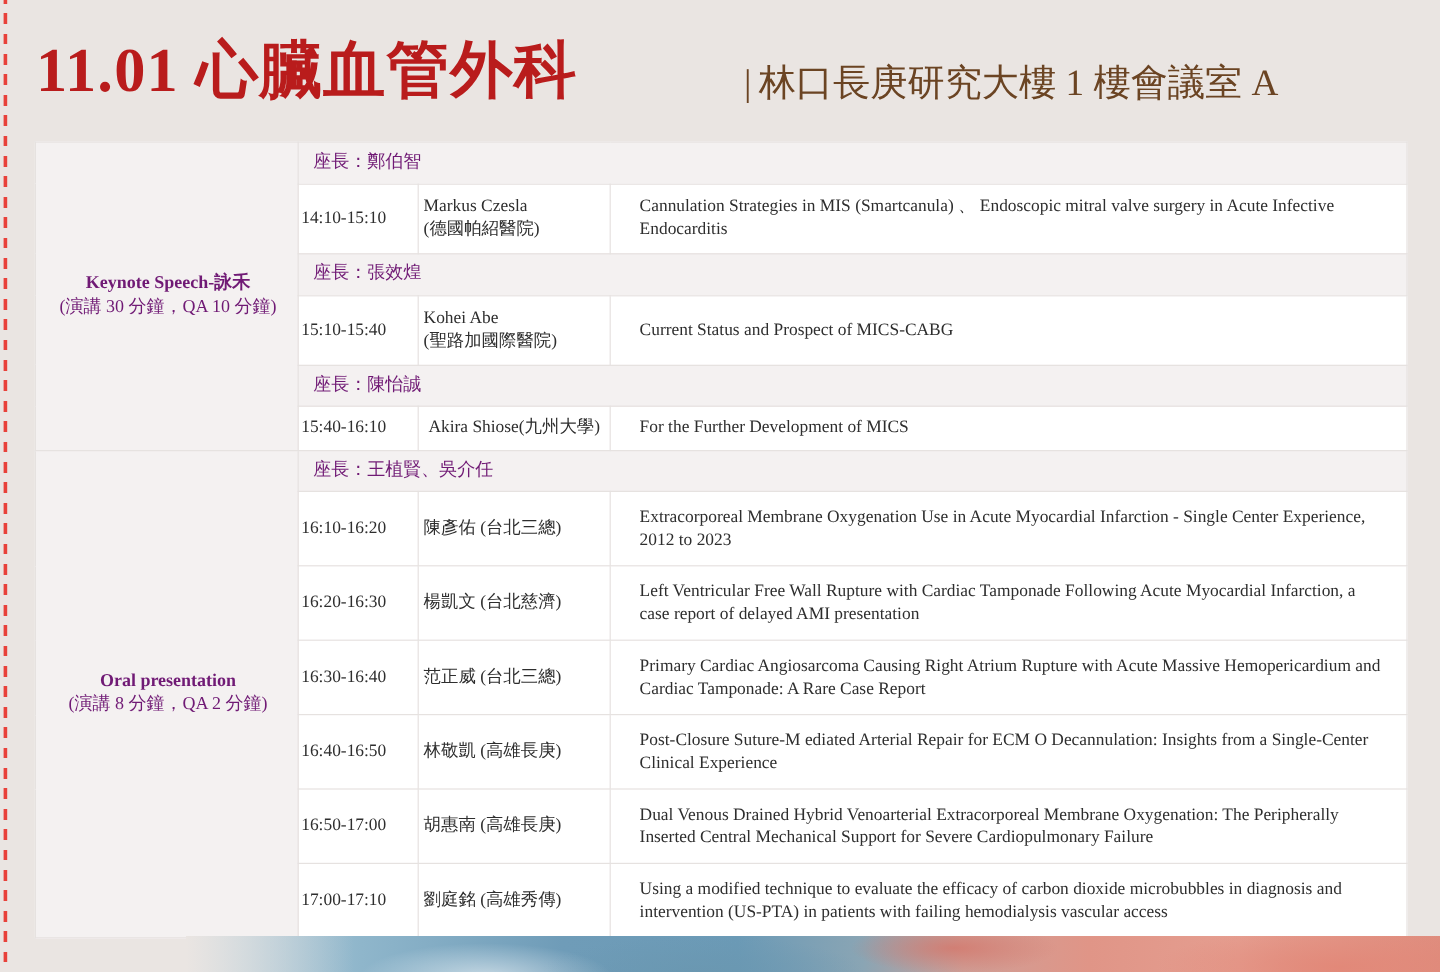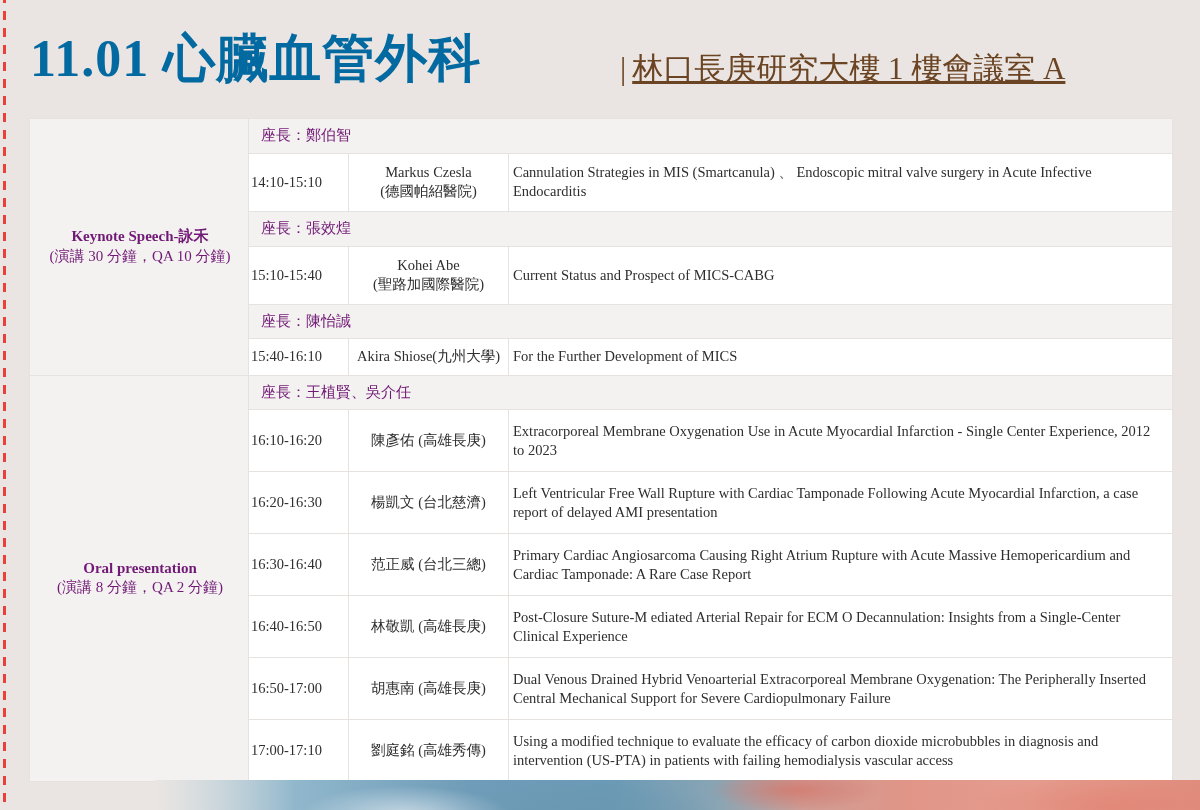--- a/index.html
+++ b/index.html
@@ -37,26 +37,26 @@
     position:absolute; left:155px; top:0; width:140px; height:30px;
     background:linear-gradient(to right, #eae5e2 0%, rgba(234,229,226,0) 100%);
   }
 
   
   .header{
     position:absolute; left:0; top:0; width:1200px; height:112px;
   }
   .title{
     position:absolute; left:30px; top:24px;
-    font-size:52px; font-weight:bold; color:#0369a1;
+    font-size:52px; font-weight:bold; color:#b91c1c;
     letter-spacing:1px; white-space:nowrap;
   }
   .subtitle{
     position:absolute; left:620px; top:48px;
-    font-size:31px; color:#6b4423; white-space:nowrap;text-decoration:underline;
+    font-size:31px; color:#6b4423; white-space:nowrap;
   }
   .subtitle .bar{ color:#6b4423; font-weight:300; margin-right:6px; }
 
   
   .sched{
     position:absolute; left:29px; top:118px;
     width:1143px;
     border-collapse:collapse;
     background:#ffffff;
     table-layout:fixed;
@@ -91,28 +91,27 @@
     color:#701a75;
   }
 
   .time-cell{
     text-align:left;
     padding:8px 2px;
     white-space:nowrap;
     font-size:14.5px;
   }
   .spk-cell{
-    text-align:center;
     padding:8px 4px;
     line-height:1.45;
     font-size:14.5px;
   }
   .spk-cell .aff{ display:block; }
   .topic-cell{
-    padding:8px 14px 8px 4px;
+    padding:8px 14px 8px 24px;
     text-align:left;
   }
   .row-kn td{ height:58px; }
   .row-single td{ height:34px; }
   .row-oral td{ height:62px; }
   .oral-inline{
     padding:8px 6px;
     text-align:left;
     white-space:nowrap;
     font-size:14.5px;
@@ -179,21 +178,21 @@
     <tr class="chair-row">
       <td class="sec-cell" rowspan="7">
         <span class="sec-name">Oral presentation</span><br>
         <span>(演講 8 分鐘，QA 2 分鐘)</span>
       </td>
       <td colspan="3">座長：王植賢、吳介任</td>
     </tr>
 
     <tr class="row-oral">
       <td class="time-cell">16:10-16:20</td>
-      <td class="spk-cell">陳彥佑 (高雄長庚)</td>
+      <td class="spk-cell">陳彥佑 (台北三總)</td>
       <td class="topic-cell">Extracorporeal Membrane Oxygenation Use in Acute Myocardial Infarction - Single Center Experience, 2012 to 2023</td>
     </tr>
     <tr class="row-oral">
       <td class="time-cell">16:20-16:30</td>
       <td class="spk-cell">楊凱文 (台北慈濟)</td>
       <td class="topic-cell">Left Ventricular Free Wall Rupture with Cardiac Tamponade Following Acute Myocardial Infarction, a case report of delayed AMI presentation</td>
     </tr>
     <tr class="row-oral">
       <td class="time-cell">16:30-16:40</td>
       <td class="spk-cell">范正威 (台北三總)</td>

